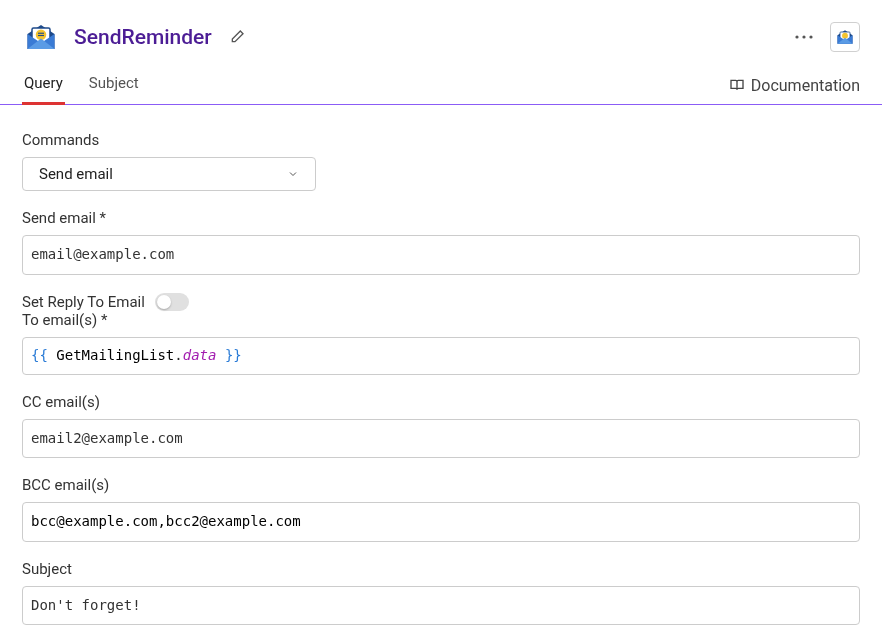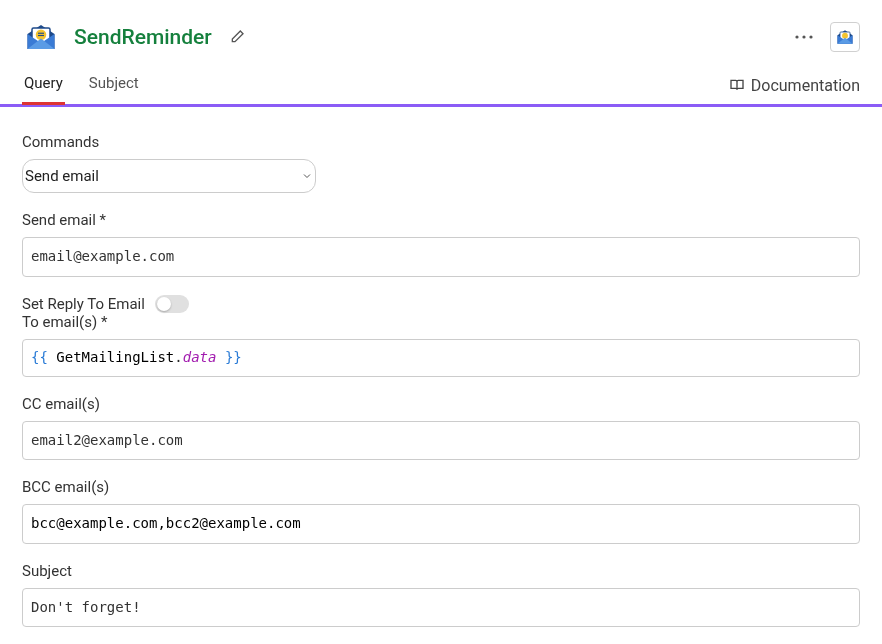--- a/index.html
+++ b/index.html
@@ -17,21 +17,21 @@
     padding: 18px 22px 10px 22px;
   }
   .header .app-icon-wrap {
     width: 38px; height: 38px;
     display: flex; align-items: center; justify-content: center;
   }
   .header .title {
     font-size: 21px;
     font-weight: 500;
     margin-left: 14px;
-    color: #15803d;
+    color: #4c1d95;
   }
   .header .edit-btn {
     margin-left: 14px;
     width: 22px; height: 22px;
     display:flex; align-items:center; justify-content:center;
     cursor:pointer;
     color:#555;
   }
   .header .spacer { flex:1; }
   .header .more-btn {
@@ -44,21 +44,21 @@
   .header .side-icon {
     width: 30px; height: 30px;
     border:1px solid #d0d0d0;
     border-radius:4px;
     display:flex; align-items:center; justify-content:center;
   }
 
   .tabs-row {
     display:flex;
     align-items:center;
-    border-bottom:3px solid #8b5cf6;
+    border-bottom:1px solid #8b5cf6;
     padding: 0 22px;
   }
   .tabs-row .tab {
     padding: 8px 2px 10px 2px;
     margin-right: 22px;
     font-size: 15px;
     color:#555;
     cursor:pointer;
     border-bottom: 3px solid transparent;
     margin-bottom:-1px;
@@ -95,22 +95,22 @@
     font-size:14px;
     font-family: ui-monospace, Menlo, Consolas, monospace;
     color:#333;
   }
   .select {
     width: 294px;
     display:flex;
     align-items:center;
     justify-content:space-between;
     border:1px solid #ccc;
-    border-radius:12px;
-    padding: 7px 2px;
+    border-radius:4px;
+    padding: 7px 16px;
     font-size:15px;
     font-family: inherit;
     cursor:pointer;
     background:#fff;
   }
   .text-input {
     padding: 9px 8px;
     width:100%;
     min-height: 38px;
     line-height:1.4;

